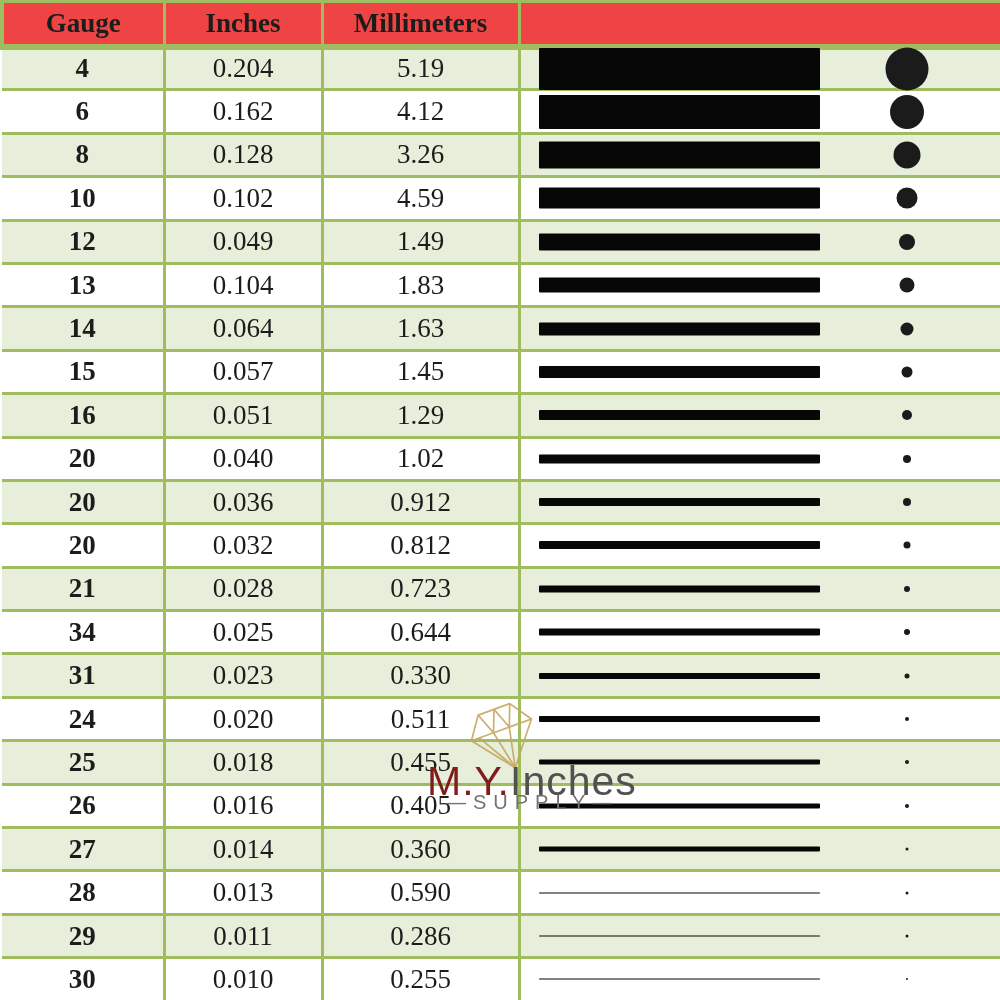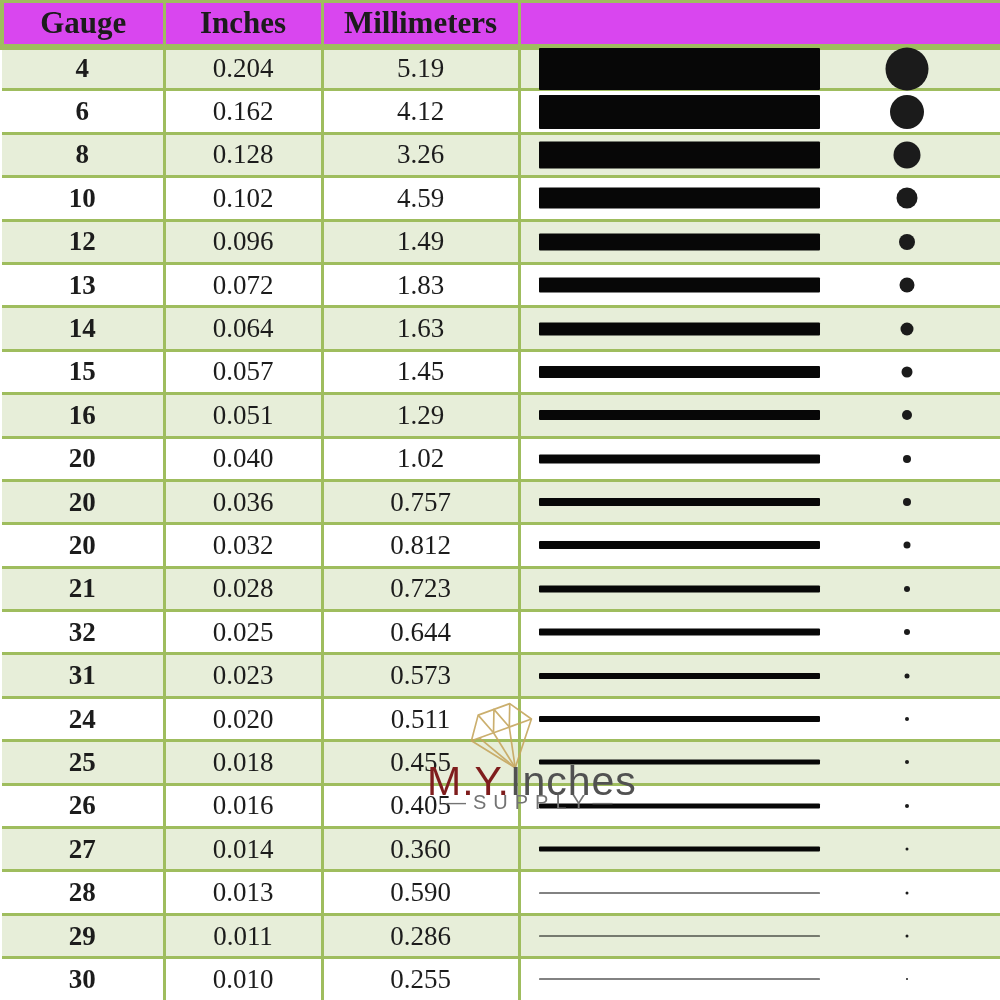--- a/index.html
+++ b/index.html
@@ -15,22 +15,22 @@
     width:1000px;height:1000px;
     border-collapse:collapse;
     table-layout:fixed;
     border-right:3px solid #9fbd5e;
   }
   col.c1{width:162px;} col.c2{width:158px;} col.c3{width:197px;} col.c4{width:483px;}
   thead tr{height:45px;}
   thead th{
     border-top:3px solid #9fbd5e;
     border-bottom:6px solid #9fbd5e;
-    background:#d946ef;
-    font-size:31px;font-weight:bold;
+    background:#ef4444;
+    font-size:27px;font-weight:bold;
     text-align:center;vertical-align:middle;
     padding:0;
   }
   thead th.first{border-left:4px solid #9fbd5e;}
   thead th:not(:last-child){border-right:3px solid #9fbd5e;}
   tbody tr{height:43.4px;}
   tbody td{
     border-bottom:3px solid #9fbd5e;
     text-align:center;vertical-align:middle;
     padding:0;font-size:27px;
@@ -129,31 +129,31 @@
       <td class="c-in">0.102</td>
       <td class="c-mm">4.59</td>
       <td class="c-vis">
         <div class="bar" style="height: 21px;"></div>
         <div class="dot" style="width: 21px; height: 21px;"></div>
       </td>
     </tr>
 
     <tr>
       <td class="c-gauge">12</td>
-      <td class="c-in">0.096</td>
+      <td class="c-in">0.049</td>
       <td class="c-mm">1.49</td>
       <td class="c-vis">
         <div class="bar" style="height: 17px;"></div>
         <div class="dot" style="width: 16px; height: 16px;"></div>
       </td>
     </tr>
 
     <tr>
       <td class="c-gauge">13</td>
-      <td class="c-in">0.072</td>
+      <td class="c-in">0.104</td>
       <td class="c-mm">1.83</td>
       <td class="c-vis">
         <div class="bar" style="height: 15px;"></div>
         <div class="dot" style="width: 15px; height: 15px;"></div>
       </td>
     </tr>
 
     <tr>
       <td class="c-gauge">14</td>
       <td class="c-in">0.064</td>
@@ -190,21 +190,21 @@
       <td class="c-mm">1.02</td>
       <td class="c-vis">
         <div class="bar" style="height: 9px;"></div>
         <div class="dot" style="width: 8px; height: 8px;"></div>
       </td>
     </tr>
 
     <tr>
       <td class="c-gauge">20</td>
       <td class="c-in">0.036</td>
-      <td class="c-mm">0.757</td>
+      <td class="c-mm">0.912</td>
       <td class="c-vis">
         <div class="bar" style="height: 8px;"></div>
         <div class="dot" style="width: 8px; height: 8px;"></div>
       </td>
     </tr>
 
     <tr>
       <td class="c-gauge">20</td>
       <td class="c-in">0.032</td>
       <td class="c-mm">0.812</td>
@@ -218,33 +218,33 @@
       <td class="c-gauge">21</td>
       <td class="c-in">0.028</td>
       <td class="c-mm">0.723</td>
       <td class="c-vis">
         <div class="bar" style="height: 7px;"></div>
         <div class="dot" style="width: 6px; height: 6px;"></div>
       </td>
     </tr>
 
     <tr>
-      <td class="c-gauge">32</td>
+      <td class="c-gauge">34</td>
       <td class="c-in">0.025</td>
       <td class="c-mm">0.644</td>
       <td class="c-vis">
         <div class="bar" style="height: 7px;"></div>
         <div class="dot" style="width: 6px; height: 6px;"></div>
       </td>
     </tr>
 
     <tr>
       <td class="c-gauge">31</td>
       <td class="c-in">0.023</td>
-      <td class="c-mm">0.573</td>
+      <td class="c-mm">0.330</td>
       <td class="c-vis">
         <div class="bar" style="height: 6px;"></div>
         <div class="dot" style="width: 5px; height: 5px;"></div>
       </td>
     </tr>
 
     <tr>
       <td class="c-gauge">24</td>
       <td class="c-in">0.020</td>
       <td class="c-mm">0.511</td>

